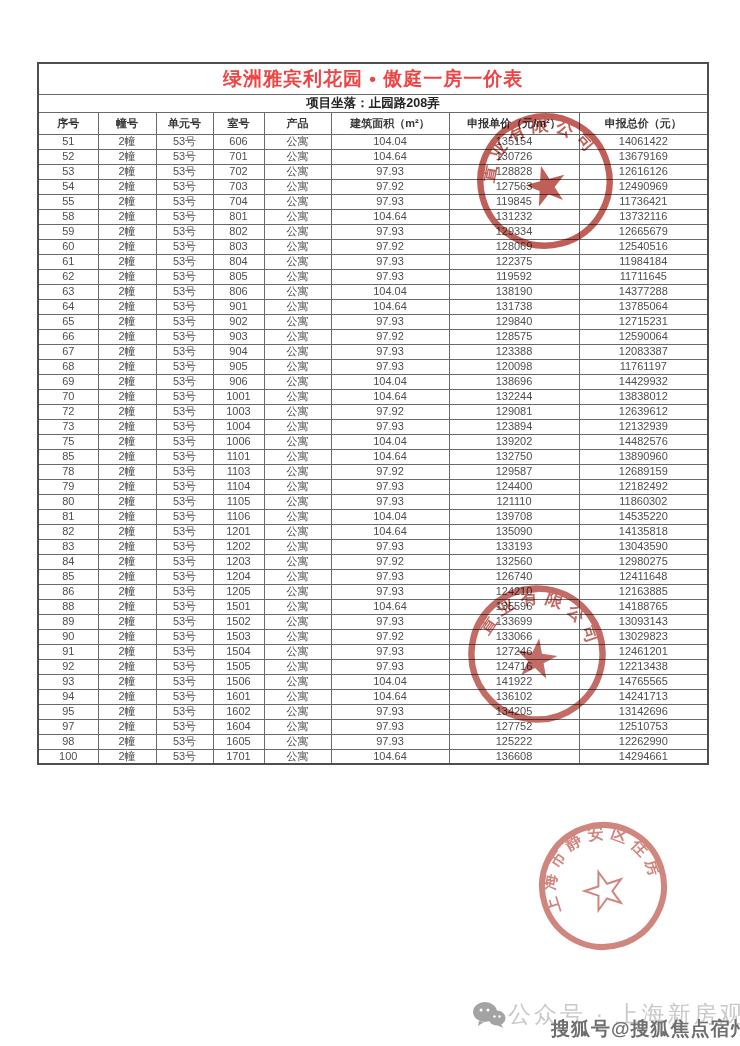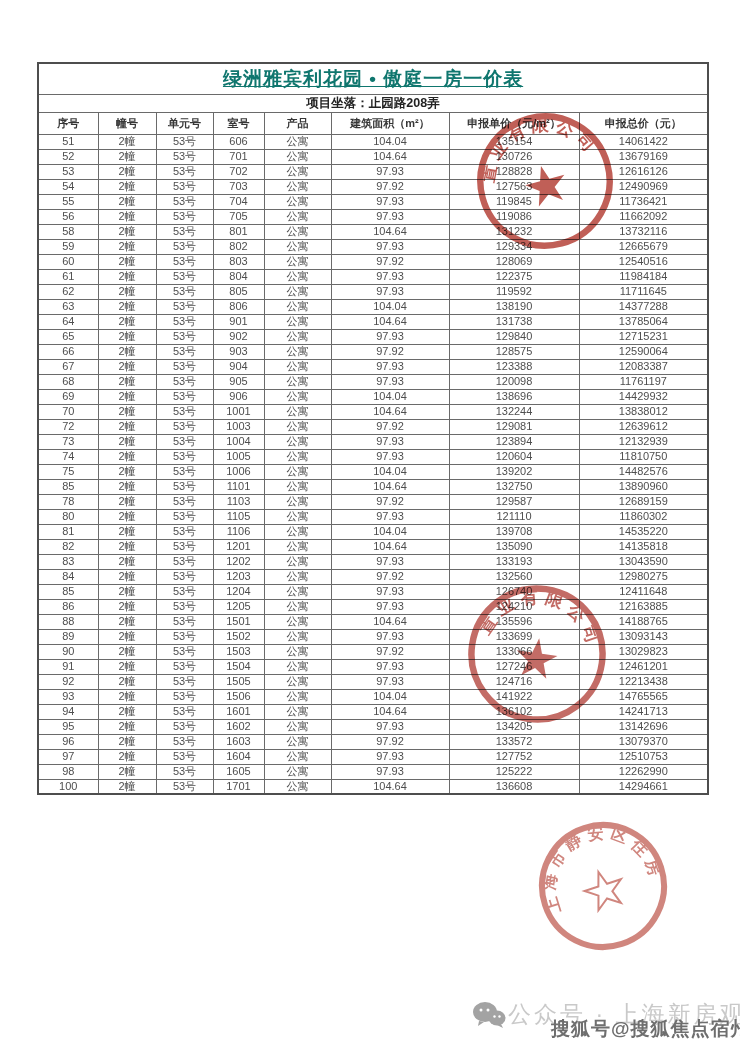--- a/index.html
+++ b/index.html
@@ -12,21 +12,21 @@
   table.price-table {
     position:absolute; left:37px; top:62px; width:670px;
     border-collapse:collapse; table-layout:fixed;
     border:2px solid #4e4e4e;
   }
   table.price-table th, table.price-table td {
     border:1px solid #6a6a6a; text-align:center; vertical-align:middle;
     overflow:hidden; white-space:nowrap;
   }
   tr.title-row th {
-    height:31px; font-size:19px; font-weight:bold; color:#0f766e; letter-spacing:1px;text-decoration:underline;
+    height:31px; font-size:19px; font-weight:bold; color:#ef4444; letter-spacing:1px;
   }
   tr.subtitle-row th {
     height:17px; font-size:12.5px; font-weight:bold; color:#232323;
   }
   tr.header-row th {
     height:22px; font-size:11px; font-weight:600; color:#363636;
   }
   tr.body-row { height:15px;border-radius:8px; }
   tr.body-row td { font-size:11px; color:#4e4e4e; line-height:1; }
   .stamps { position:absolute; left:0; top:0; width:100%; height:100%; pointer-events:none; }
@@ -120,30 +120,20 @@
           <td>55</td>
           <td>2幢</td>
           <td>53号</td>
           <td>704</td>
           <td>公寓</td>
           <td>97.93</td>
           <td>119845</td>
           <td>11736421</td>
         </tr>
         <tr class="body-row">
-          <td>56</td>
-          <td>2幢</td>
-          <td>53号</td>
-          <td>705</td>
-          <td>公寓</td>
-          <td>97.93</td>
-          <td>119086</td>
-          <td>11662092</td>
-        </tr>
-        <tr class="body-row">
           <td>58</td>
           <td>2幢</td>
           <td>53号</td>
           <td>801</td>
           <td>公寓</td>
           <td>104.64</td>
           <td>131232</td>
           <td>13732116</td>
         </tr>
         <tr class="body-row">
@@ -280,30 +270,20 @@
           <td>73</td>
           <td>2幢</td>
           <td>53号</td>
           <td>1004</td>
           <td>公寓</td>
           <td>97.93</td>
           <td>123894</td>
           <td>12132939</td>
         </tr>
         <tr class="body-row">
-          <td>74</td>
-          <td>2幢</td>
-          <td>53号</td>
-          <td>1005</td>
-          <td>公寓</td>
-          <td>97.93</td>
-          <td>120604</td>
-          <td>11810750</td>
-        </tr>
-        <tr class="body-row">
           <td>75</td>
           <td>2幢</td>
           <td>53号</td>
           <td>1006</td>
           <td>公寓</td>
           <td>104.04</td>
           <td>139202</td>
           <td>14482576</td>
         </tr>
         <tr class="body-row">
@@ -320,20 +300,30 @@
           <td>78</td>
           <td>2幢</td>
           <td>53号</td>
           <td>1103</td>
           <td>公寓</td>
           <td>97.92</td>
           <td>129587</td>
           <td>12689159</td>
         </tr>
         <tr class="body-row">
+          <td>79</td>
+          <td>2幢</td>
+          <td>53号</td>
+          <td>1104</td>
+          <td>公寓</td>
+          <td>97.93</td>
+          <td>124400</td>
+          <td>12182492</td>
+        </tr>
+        <tr class="body-row">
           <td>80</td>
           <td>2幢</td>
           <td>53号</td>
           <td>1105</td>
           <td>公寓</td>
           <td>97.93</td>
           <td>121110</td>
           <td>11860302</td>
         </tr>
         <tr class="body-row">
@@ -468,30 +458,20 @@
         </tr>
         <tr class="body-row">
           <td>95</td>
           <td>2幢</td>
           <td>53号</td>
           <td>1602</td>
           <td>公寓</td>
           <td>97.93</td>
           <td>134205</td>
           <td>13142696</td>
-        </tr>
-        <tr class="body-row">
-          <td>96</td>
-          <td>2幢</td>
-          <td>53号</td>
-          <td>1603</td>
-          <td>公寓</td>
-          <td>97.92</td>
-          <td>133572</td>
-          <td>13079370</td>
         </tr>
         <tr class="body-row">
           <td>97</td>
           <td>2幢</td>
           <td>53号</td>
           <td>1604</td>
           <td>公寓</td>
           <td>97.93</td>
           <td>127752</td>
           <td>12510753</td>

